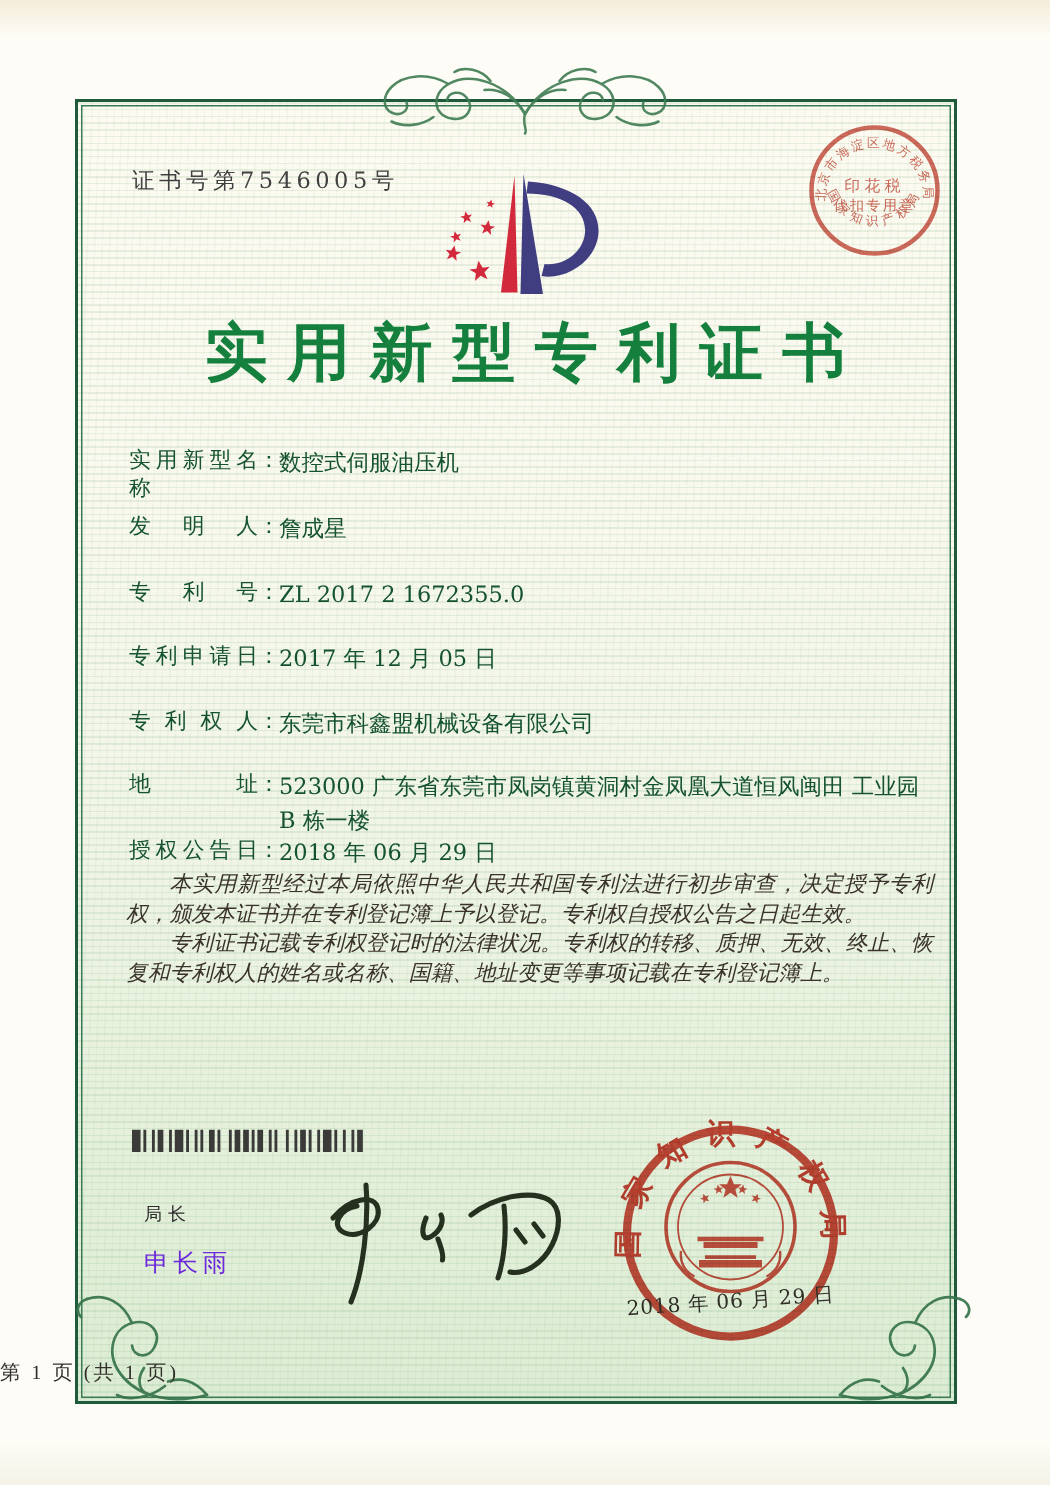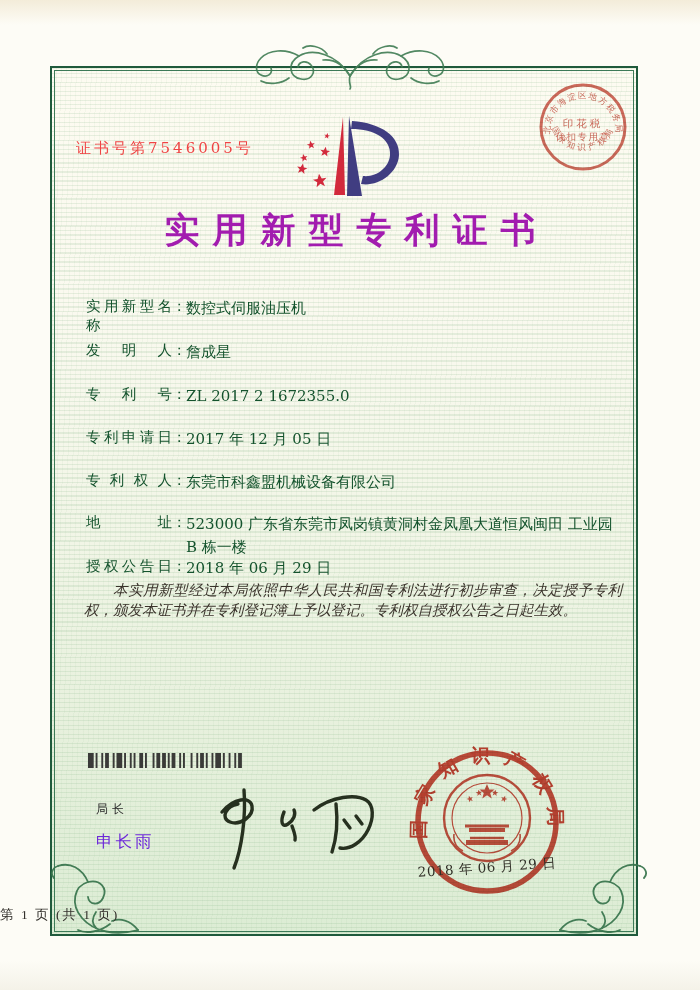--- a/index.html
+++ b/index.html
@@ -16,24 +16,24 @@
       repeating-linear-gradient(180deg, rgba(118,172,122,0.16) 0 1px, rgba(255,255,255,0) 1px 4.5px),
       linear-gradient(180deg,#fdfbf1 0%,#faf9ef 28%,#f1f5e6 55%,#e6f0dc 78%,#dcecd4 100%);
     border:2px solid #1f5a3c;
     box-sizing:border-box;
   }
   .paper-inner .inner-line{
     position:absolute;inset:2px;border:1px solid #3c7a57;
   }
   .abs{position:absolute;}
   
-  .cert-no{left:76px;top:111px;font-size:15px;letter-spacing:3px;color:#ef4444;margin-top:28px;}
-  
-  .title{left:0;top:207px;width:700px;text-align:center;font-size:35px;font-weight:600;
-    letter-spacing:13px;color:#a21caf;text-indent:13px;}
+  .cert-no{left:88px;top:111px;font-size:15px;letter-spacing:3px;color:#404040;}
+  
+  .title{left:0;top:207px;width:700px;text-align:center;font-size:42px;font-weight:600;
+    letter-spacing:13px;color:#15803d;text-indent:13px;}
   
   .row{left:86px;width:540px;height:24px;font-size:15px;color:#14532d;}
   .flabel{display:inline-block;width:86px;text-align:justify;text-align-last:justify;
     font-size:14.5px;vertical-align:top;}
   .fcolon{display:inline-block;width:14px;font-size:14.5px;vertical-align:top;}
   .fvalue{display:inline-block;max-width:430px;vertical-align:top;line-height:23px;}
   .row-name{top:297px;} .row-inventor{top:341px;} .row-patno{top:385px;}
   .row-filing{top:428px;} .row-patentee{top:471px;} .row-addr{top:513px;}
   .row-grant{top:557px;}
   .grant-right{position:absolute;left:286px;top:0;}
@@ -137,20 +137,21 @@
 </div>
 <div class="abs row row-addr" style="height:48px;">
   <span class="flabel">地址</span><span class="fcolon">：</span><span class="fvalue" style="width:430px;">523000 广东省东莞市凤岗镇黄洞村金凤凰大道恒风闽田 工业园 B 栋一楼</span>
 </div>
 <div class="abs row row-grant">
   <span class="flabel">授权公告日</span><span class="fcolon">：</span><span class="fvalue">2018 年 06 月 29 日</span>
 </div>
 
 <div class="abs body-text">
   <p>本实用新型经过本局依照中华人民共和国专利法进行初步审查，决定授予专利权，颁发本证书并在专利登记簿上予以登记。专利权自授权公告之日起生效。</p>
+  <p>专利证书记载专利权登记时的法律状况。专利权的转移、质押、无效、终止、恢复和专利权人的姓名或名称、国籍、地址变更等事项记载在专利登记簿上。</p>
 </div>
 
 <svg class="abs barcode" id="barcode-svg" width="164" height="15" viewBox="0 0 164 15">
     <rect x="0" y="0" width="5.699999999999999" height="15" fill="#3a3a38"></rect>
     <rect x="7.6" y="0" width="1.9" height="15" fill="#3a3a38"></rect>
     <rect x="13.3" y="0" width="1.9" height="15" fill="#3a3a38"></rect>
     <rect x="17.1" y="0" width="3.8" height="15" fill="#3a3a38"></rect>
     <rect x="24.700000000000003" y="0" width="1.9" height="15" fill="#3a3a38"></rect>
     <rect x="28.5" y="0" width="5.699999999999999" height="15" fill="#3a3a38"></rect>
     <rect x="36.1" y="0" width="1.9" height="15" fill="#3a3a38"></rect>

